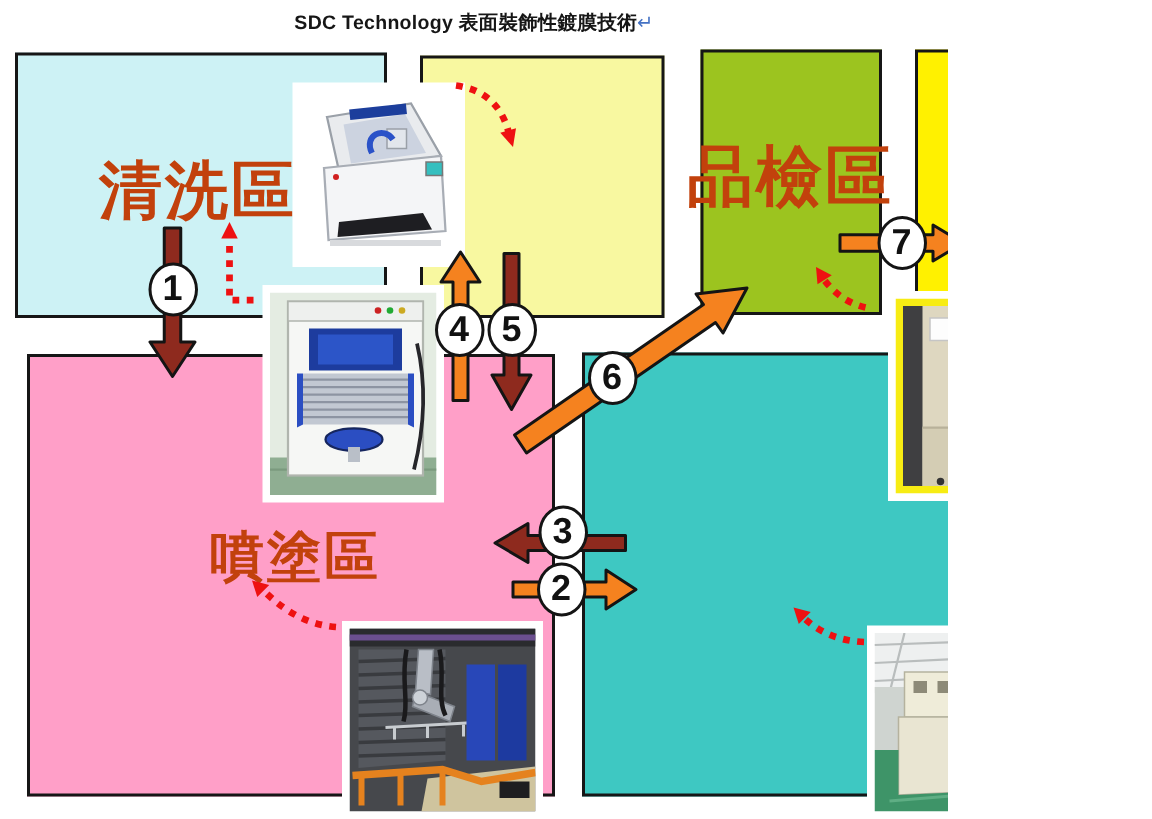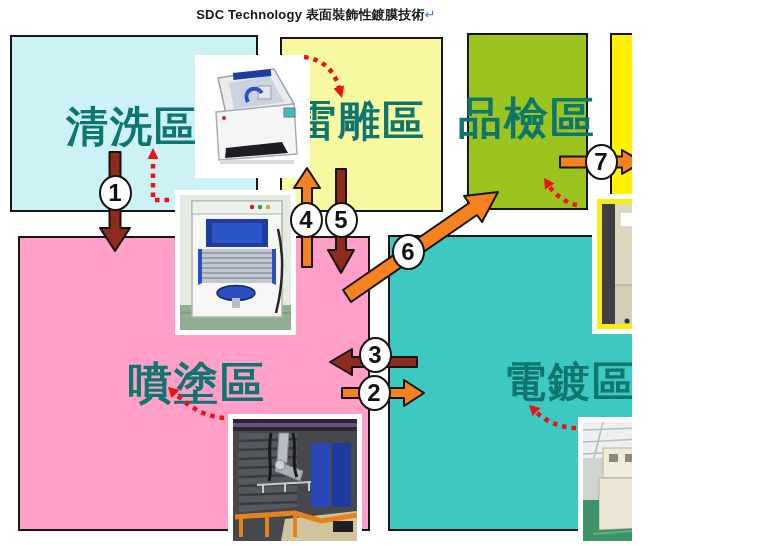--- a/index.html
+++ b/index.html
@@ -8,21 +8,21 @@
     font-family:"Liberation Sans","DejaVu Sans",sans-serif;
   }
   .slide-title{
     position:absolute;top:6px;left:0;right:0;text-align:center;
     font-size:13px;font-weight:bold;color:#161616;z-index:2;letter-spacing:.2px;
   }
   .slide-title .pmark{color:#4472c4;font-weight:normal;}
   .zone{position:absolute;border:2.5px solid #161616;box-sizing:border-box;z-index:1;}
   .zone-label{
     position:absolute;transform:translate(-50%,-50%);z-index:2;white-space:nowrap;
-    font-size:42px;font-weight:600;color:#0f766e;letter-spacing:2px;
+    font-size:42px;font-weight:600;color:#c2410c;letter-spacing:2px;
   }
   .photo{position:absolute;background:#ffffff;padding:5px;box-sizing:border-box;z-index:3;}
   .photo svg{display:block;width:100%;height:100%;}
   .overlay{position:absolute;left:0;top:0;z-index:5;pointer-events:none;}
   .arrow-maroon{fill:#8E2A1E;stroke:#141414;stroke-width:2;stroke-linejoin:round;}
   .arrow-orange{fill:#F5821F;stroke:#141414;stroke-width:2;stroke-linejoin:round;}
   .dotted{fill:none;stroke:#EE1111;stroke-width:4.5;stroke-dasharray:4.5 5;stroke-linecap:butt;}
   .dotted-head{fill:#EE1111;stroke:none;}
   .step-circle{
     position:absolute;width:33px;height:36px;border:2.5px solid #141414;border-radius:50%;
@@ -42,24 +42,22 @@
   </div>
 
   <div class="zone" style="left: 10px; top: 35px; width: 248px; height: 177px; background: rgb(205, 242, 245);"></div>
   <div class="zone" style="left: 280px; top: 37px; width: 163px; height: 175px; background: rgb(248, 248, 160);"></div>
   <div class="zone" style="left: 467px; top: 33px; width: 121px; height: 177px; background: rgb(156, 196, 31);"></div>
   <div class="zone" style="left: 610px; top: 33px; width: 144px; height: 179px; background: rgb(255, 241, 0);"></div>
   <div class="zone" style="left: 18px; top: 236px; width: 352px; height: 295px; background: rgb(255, 159, 200);"></div>
   <div class="zone" style="left: 388px; top: 235px; width: 367px; height: 296px; background: rgb(62, 200, 194);"></div>
 
   <div class="zone-label" style="left:132px;top:127px;">清洗區</div>
-  <div class="zone-label" style="left:360px;top:121px;">雷雕區</div>
   <div class="zone-label" style="left:527px;top:118px;font-size:44px;">品檢區</div>
-  <div class="zone-label" style="left:197px;top:383px;font-size:44px;">噴塗區</div>
-  <div class="zone-label" style="left:570px;top:382px;">電鍍區</div>
+  <div class="zone-label" style="left:197px;top:372px;font-size:36px;">噴塗區</div>
 
   <div class="photo" style="left:195px;top:55px;width:115px;height:123px;">
     <svg viewBox="0 0 105 113">
       <rect x="0" y="0" width="105" height="113" fill="#ffffff"></rect>
       <polygon points="18,18 74,9 94,44 26,54" fill="#e9ebee" stroke="#9aa0a8" stroke-width="1.5"></polygon>
       <polygon points="29,23 70,16 84,42 34,49" fill="#ccd3e0"></polygon>
       <rect x="33" y="11" width="38" height="7" fill="#1c3e9c" transform="rotate(-6 52 14)"></rect>
       <rect x="58" y="26" width="13" height="13" fill="#e2e6ec" stroke="#9aa0a8"></rect>
       <path d="M48,42 C42,30 56,24 62,33" stroke="#2a52c8" stroke-width="4" fill="none"></path>
       <polygon points="16,52 94,44 97,94 19,100" fill="#f4f5f7" stroke="#a8adb5" stroke-width="1.5"></polygon>

